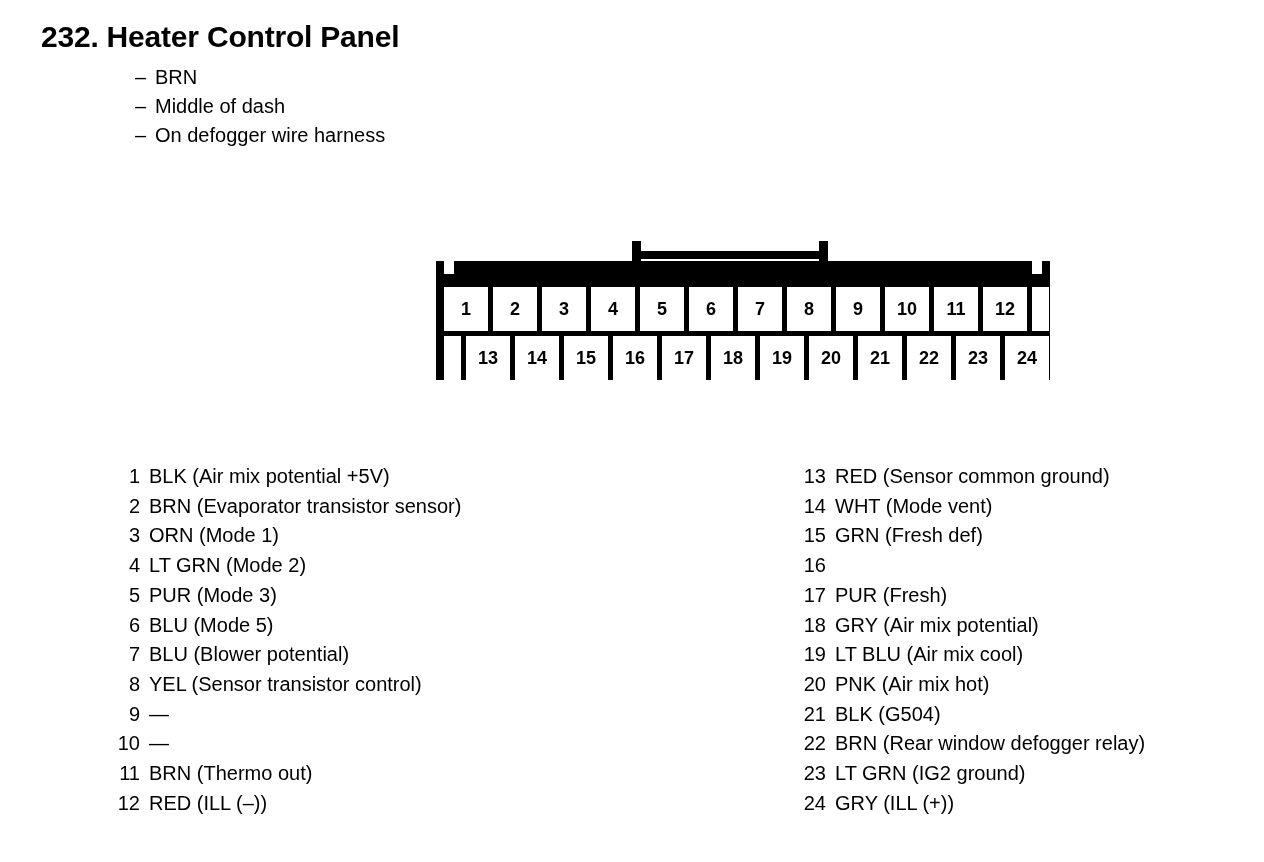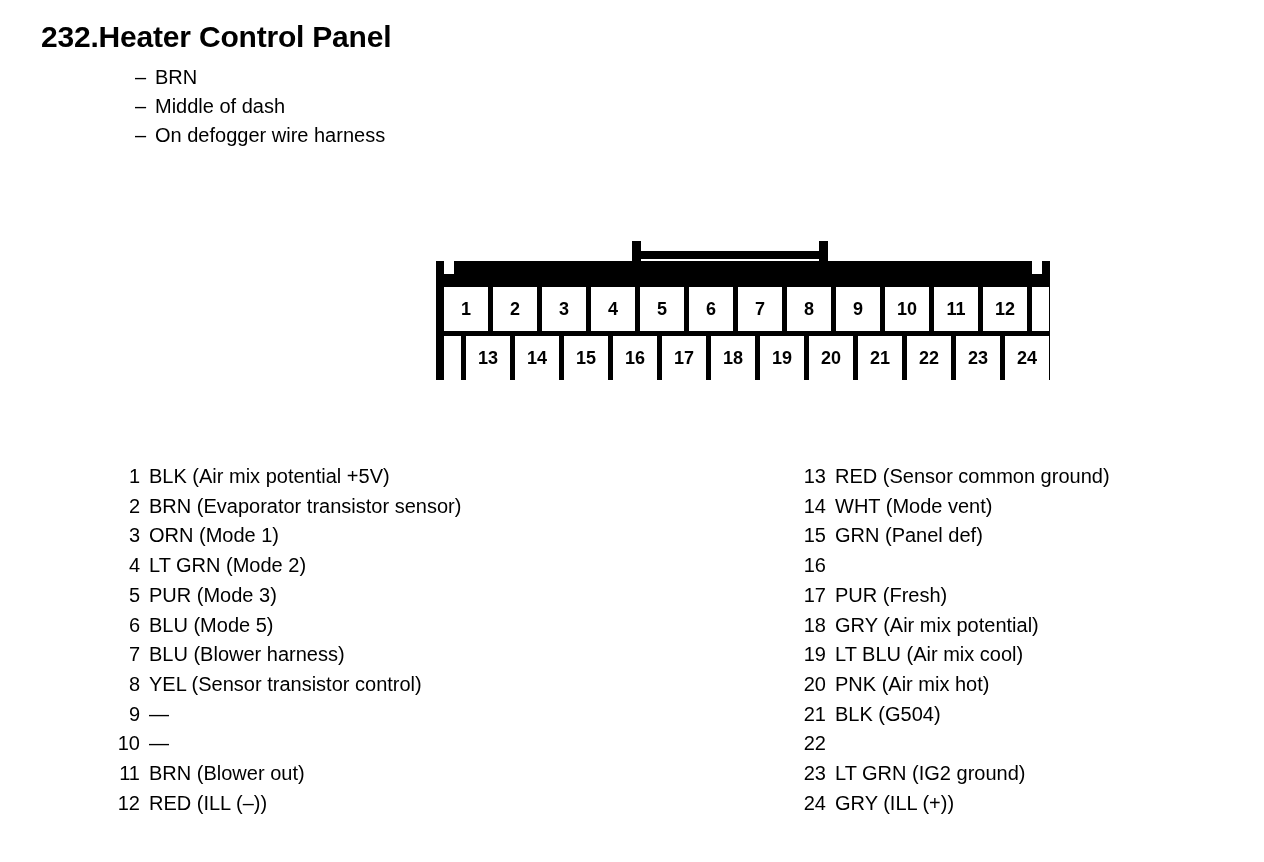--- a/index.html
+++ b/index.html
@@ -25,21 +25,21 @@
   }
   .title-row {
     display: flex;
     align-items: baseline;
     font-weight: bold;
     font-size: 30px;
     letter-spacing: -0.2px;
     line-height: 34px;
   }
   .title-num {
-    margin-right: 0;
+    margin-right: 8px;
   }
   .title-text {
     white-space: nowrap;
   }
 
   .bullets {
     margin-top: 9px;
     margin-left: 94px;
   }
   .bullet {
@@ -252,56 +252,56 @@
   <div class="pin-row">
       <span class="pin-num">5</span>
       <span class="pin-label">PUR (Mode 3)</span>
     </div>
   <div class="pin-row">
       <span class="pin-num">6</span>
       <span class="pin-label">BLU (Mode 5)</span>
     </div>
   <div class="pin-row">
       <span class="pin-num">7</span>
-      <span class="pin-label">BLU (Blower harness)</span>
+      <span class="pin-label">BLU (Blower potential)</span>
     </div>
   <div class="pin-row">
       <span class="pin-num">8</span>
       <span class="pin-label">YEL (Sensor transistor control)</span>
     </div>
   <div class="pin-row">
       <span class="pin-num">9</span>
       <span class="pin-label">—</span>
     </div>
   <div class="pin-row">
       <span class="pin-num">10</span>
       <span class="pin-label">—</span>
     </div>
   <div class="pin-row">
       <span class="pin-num">11</span>
-      <span class="pin-label">BRN (Blower out)</span>
+      <span class="pin-label">BRN (Thermo out)</span>
     </div>
   <div class="pin-row">
       <span class="pin-num">12</span>
       <span class="pin-label">RED (ILL (–))</span>
     </div>
 </div>
 
 <div class="pinlist right">
   <div class="pin-row">
       <span class="pin-num">13</span>
       <span class="pin-label">RED (Sensor common ground)</span>
     </div>
   <div class="pin-row">
       <span class="pin-num">14</span>
       <span class="pin-label">WHT (Mode vent)</span>
     </div>
   <div class="pin-row">
       <span class="pin-num">15</span>
-      <span class="pin-label">GRN (Panel def)</span>
+      <span class="pin-label">GRN (Fresh def)</span>
     </div>
   <div class="pin-row">
       <span class="pin-num">16</span>
     </div>
   <div class="pin-row">
       <span class="pin-num">17</span>
       <span class="pin-label">PUR (Fresh)</span>
     </div>
   <div class="pin-row">
       <span class="pin-num">18</span>
@@ -314,20 +314,21 @@
   <div class="pin-row">
       <span class="pin-num">20</span>
       <span class="pin-label">PNK (Air mix hot)</span>
     </div>
   <div class="pin-row">
       <span class="pin-num">21</span>
       <span class="pin-label">BLK (G504)</span>
     </div>
   <div class="pin-row">
       <span class="pin-num">22</span>
+      <span class="pin-label">BRN (Rear window defogger relay)</span>
     </div>
   <div class="pin-row">
       <span class="pin-num">23</span>
       <span class="pin-label">LT GRN (IG2 ground)</span>
     </div>
   <div class="pin-row">
       <span class="pin-num">24</span>
       <span class="pin-label">GRY (ILL (+))</span>
     </div>
 </div>

